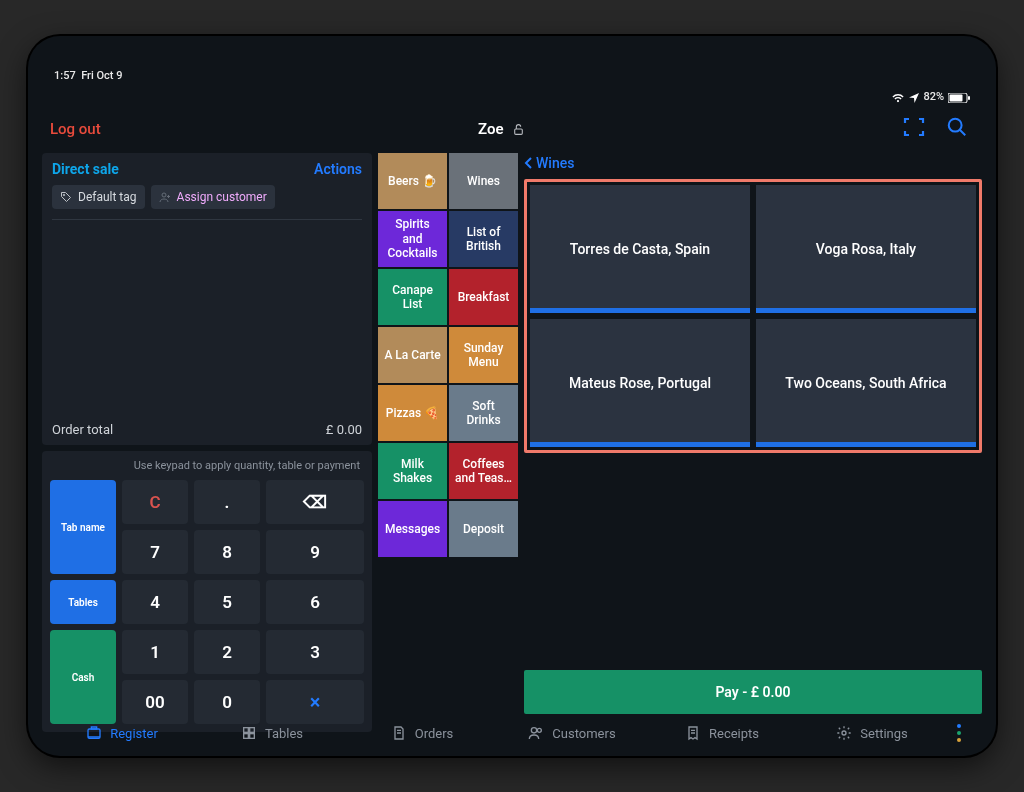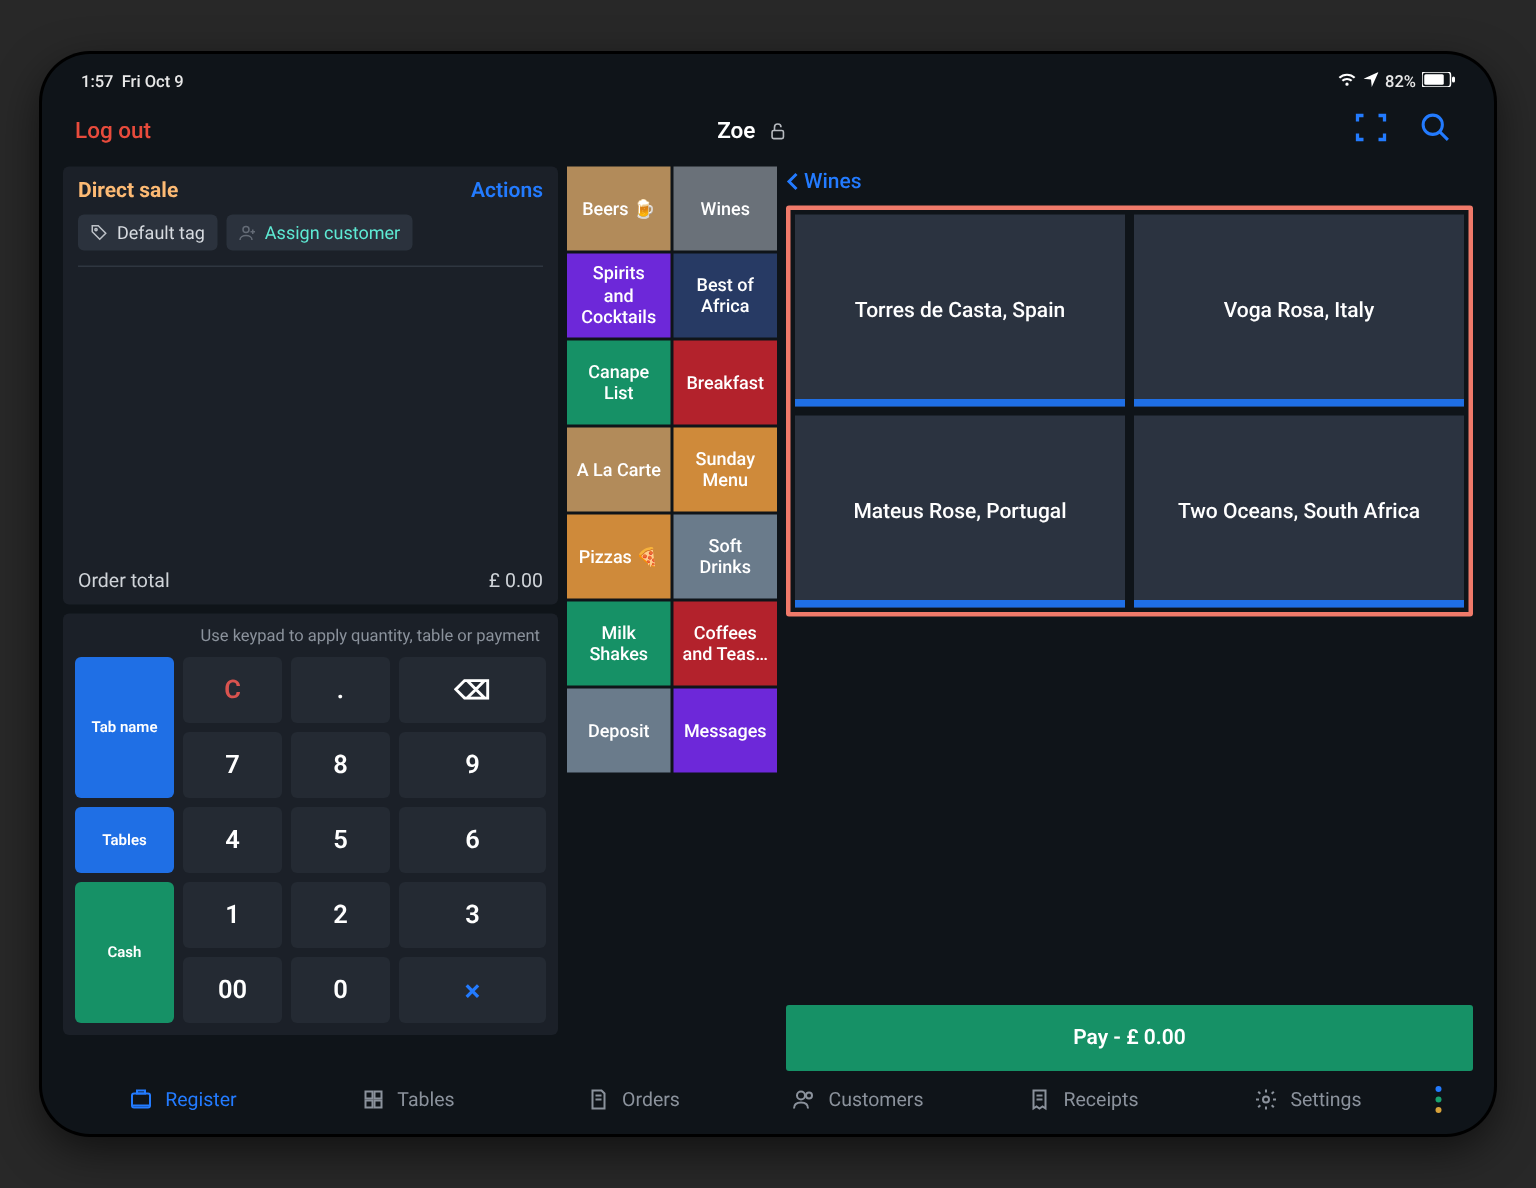--- a/index.html
+++ b/index.html
@@ -1,39 +1,39 @@
 <!DOCTYPE html>
 <html><head>
 <meta charset="utf-8">
 <style>
   * { box-sizing: border-box; margin: 0; padding: 0; font-family: -apple-system, BlinkMacSystemFont, "Segoe UI", Roboto, Helvetica, Arial, sans-serif; }
   body { background: #282828; display: flex; align-items: center; justify-content: center; height: 792px; width: 1024px; overflow: hidden; }
   .device { width: 968px; height: 720px; background: #0f1419; border-radius: 32px; padding: 10px 14px 14px 14px; display: flex; flex-direction: column; box-shadow: 0 0 0 2px #000, 0 10px 30px rgba(0,0,0,.6); position: relative; }
   
   .status-bar { display: flex; justify-content: space-between; align-items: center; color: #e8e8e8; font-size: 11px; padding: 2px 12px 6px 12px; font-weight: 500; }
-  .status-right { display: flex; align-items: flex-start; gap: 4px; }
+  .status-right { display: flex; align-items: flex-end; gap: 4px; margin-top: 42px; }
   .status-right svg { display:block; }
   
   .app-bar { display: flex; align-items: center; justify-content: space-between; padding: 6px 14px 10px 8px; }
   .logout { color: #e84b3c; font-size: 15px; font-weight: 500; }
   .app-title { display:flex; align-items:center; gap:8px; color:#fff; font-size:15px; font-weight:600; }
   .app-title svg { opacity:.9; }
   .app-bar-right { display:flex; gap:20px; align-items:center; }
   .app-bar-right .iconbtn { color:#237bff; }
   
   .main { display:grid; grid-template-columns: 330px 140px 1fr; gap:6px; flex:1; min-height:0; }
   
   .left-col { display:flex; flex-direction:column; gap:6px; min-height:0;}
   .sale-panel { background:#1b2028; border-radius:4px; padding:8px 10px; display:flex; flex-direction:column; flex:0 0 292px; }
   .sale-head { display:flex; justify-content:space-between; align-items:center; }
-  .sale-head .title { color:#fdba74; font-weight:700; font-size:14px; }
+  .sale-head .title { color:#0ea5e9; font-weight:700; font-size:14px; }
   .sale-head .actions { color:#237bff; font-size:14px; font-weight:600; }
   .tag-row { display:flex; gap:6px; margin-top:8px; }
   .chip { background:#2b323d; color:#d7dbe0; font-size:12px; padding:5px 8px; border-radius:4px; display:flex; align-items:center; gap:6px;}
-  .chip.muted { color:#5eead4; }
+  .chip.muted { color:#f0abfc; }
   .chip svg{ opacity:.85;}
   .divider { height:1px; background:#2f3640; margin-top:10px; }
   .sale-body { flex:1; }
   .order-total { display:flex; justify-content:space-between; color:#cfd3d8; font-size:13px; margin-top:auto; padding-top:6px; }
   .keypad-panel { background:#1b2028; border-radius:4px; padding:6px 8px 8px 8px; display:flex; flex-direction:column; gap:4px;}
   .keypad-hint { color:#8b929c; font-size:11px; text-align:right; padding:2px 4px 4px 4px;}
   .keypad { display:grid; grid-template-columns: repeat(3, 66px) 1fr; grid-template-rows: repeat(5, 44px); gap:6px; }
   .key { background:#242a33; color:#fff; font-size:17px; font-weight:600; display:flex; align-items:center; justify-content:center; border-radius:4px; cursor:pointer;}
   .key.red { color:#d9534f; }
   .key.blue-x { color:#237bff; font-size:20px;}
@@ -178,31 +178,31 @@
           <div class="key">0</div>
           <div class="key blue-x">×</div>
         </div>
       </div>
     </div>
 
     <div class="cat-grid">
       <div class="cat c-tan">Beers 🍺</div>
       <div class="cat c-gray">Wines</div>
       <div class="cat c-blue">Spirits and Cocktails</div>
-      <div class="cat c-dblue">Best of Africa</div>
+      <div class="cat c-dblue">List of British</div>
       <div class="cat c-green">Canape List</div>
       <div class="cat c-red">Breakfast</div>
       <div class="cat c-tan">A La Carte</div>
       <div class="cat c-orange">Sunday Menu</div>
       <div class="cat c-orange">Pizzas 🍕</div>
       <div class="cat c-steel">Soft Drinks</div>
       <div class="cat c-green">Milk Shakes</div>
       <div class="cat c-red">Coffees and Teas…</div>
+      <div class="cat c-blue">Messages</div>
       <div class="cat c-steel">Deposit</div>
-      <div class="cat c-blue">Messages</div>
     </div>
 
     <div class="right-col">
       <div class="crumb-row">
         <div class="crumb-back">
           <svg width="8" height="12" viewBox="0 0 8 12">
               <path d="M7 1L2 6l5 5" fill="none" stroke="#237bff" stroke-width="2"></path>
             </svg>
           <span>Wines</span>
         </div>

